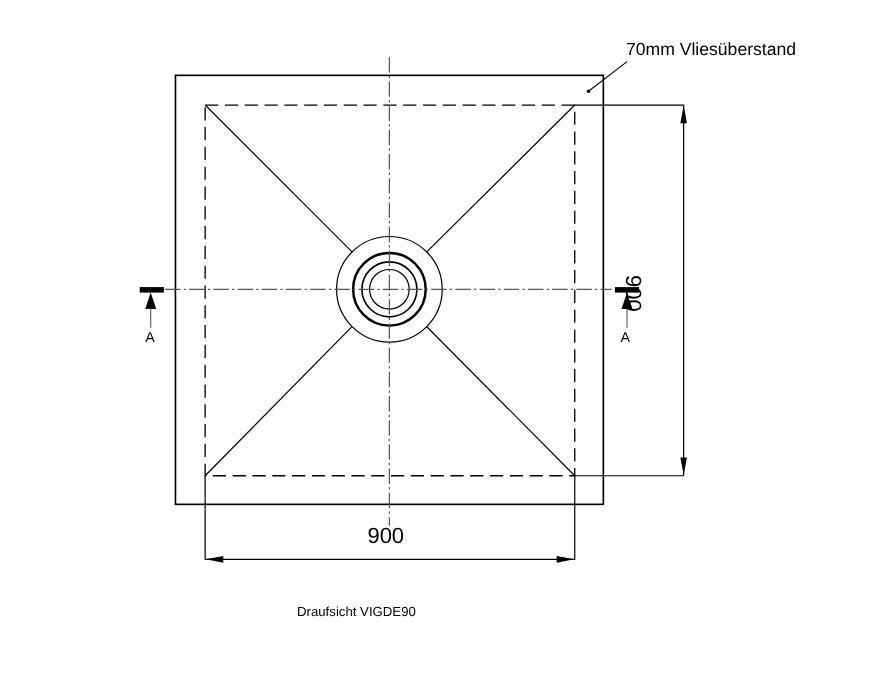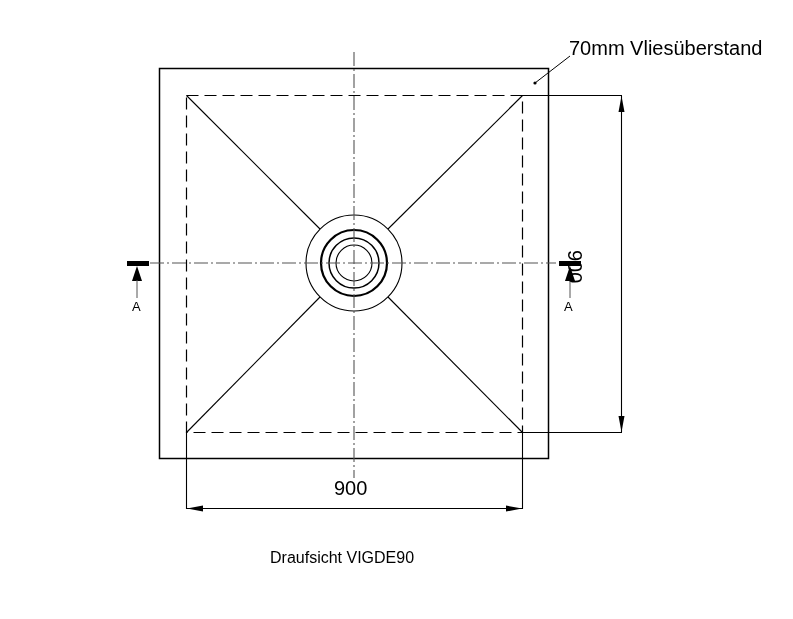--- a/index.html
+++ b/index.html
@@ -1,25 +1,25 @@
 <!DOCTYPE html>
 <html><head>
   <meta charset="utf-8">
   <style>
     html, body { margin: 0; padding: 0; background: #ffffff; }
     body { width: 793px; height: 619px; position: relative; overflow: hidden;
            font-family: "Liberation Sans", sans-serif; }
     svg { position: absolute; left: 0; top: 0; }
     .lbl { position: absolute; color: #000; white-space: nowrap; font-family: "Liberation Sans", sans-serif; }
-    #note { left: 569px; top: 37px; font-size: 20px; }
+    #note { left: 569px; top: 37px; font-size: 16px; }
     #dimB { left: 334px; top: 477px; font-size: 20px; }
     #dimR { left: 586px; top: 250px; font-size: 20px; transform: rotate(90deg); transform-origin: left top; }
     #secL { left: 132px; top: 299px; font-size: 13px; }
     #secR { left: 564px; top: 299px; font-size: 13px; }
-    #caption { left: 270px; top: 549px; font-size: 16px; }
+    #caption { left: 270px; top: 549px; font-size: 12px; }
   </style>
 </head>
 <body>
 
 <svg width="793" height="619" viewBox="0 0 793 619">
 
   <rect x="159.5" y="68.5" width="389" height="390" fill="none" stroke="#000" stroke-width="1.5"></rect>
 
   <rect x="186.5" y="95.5" width="336" height="337" fill="none" stroke="#000" stroke-width="1.2" stroke-dasharray="12,6"></rect>
 

